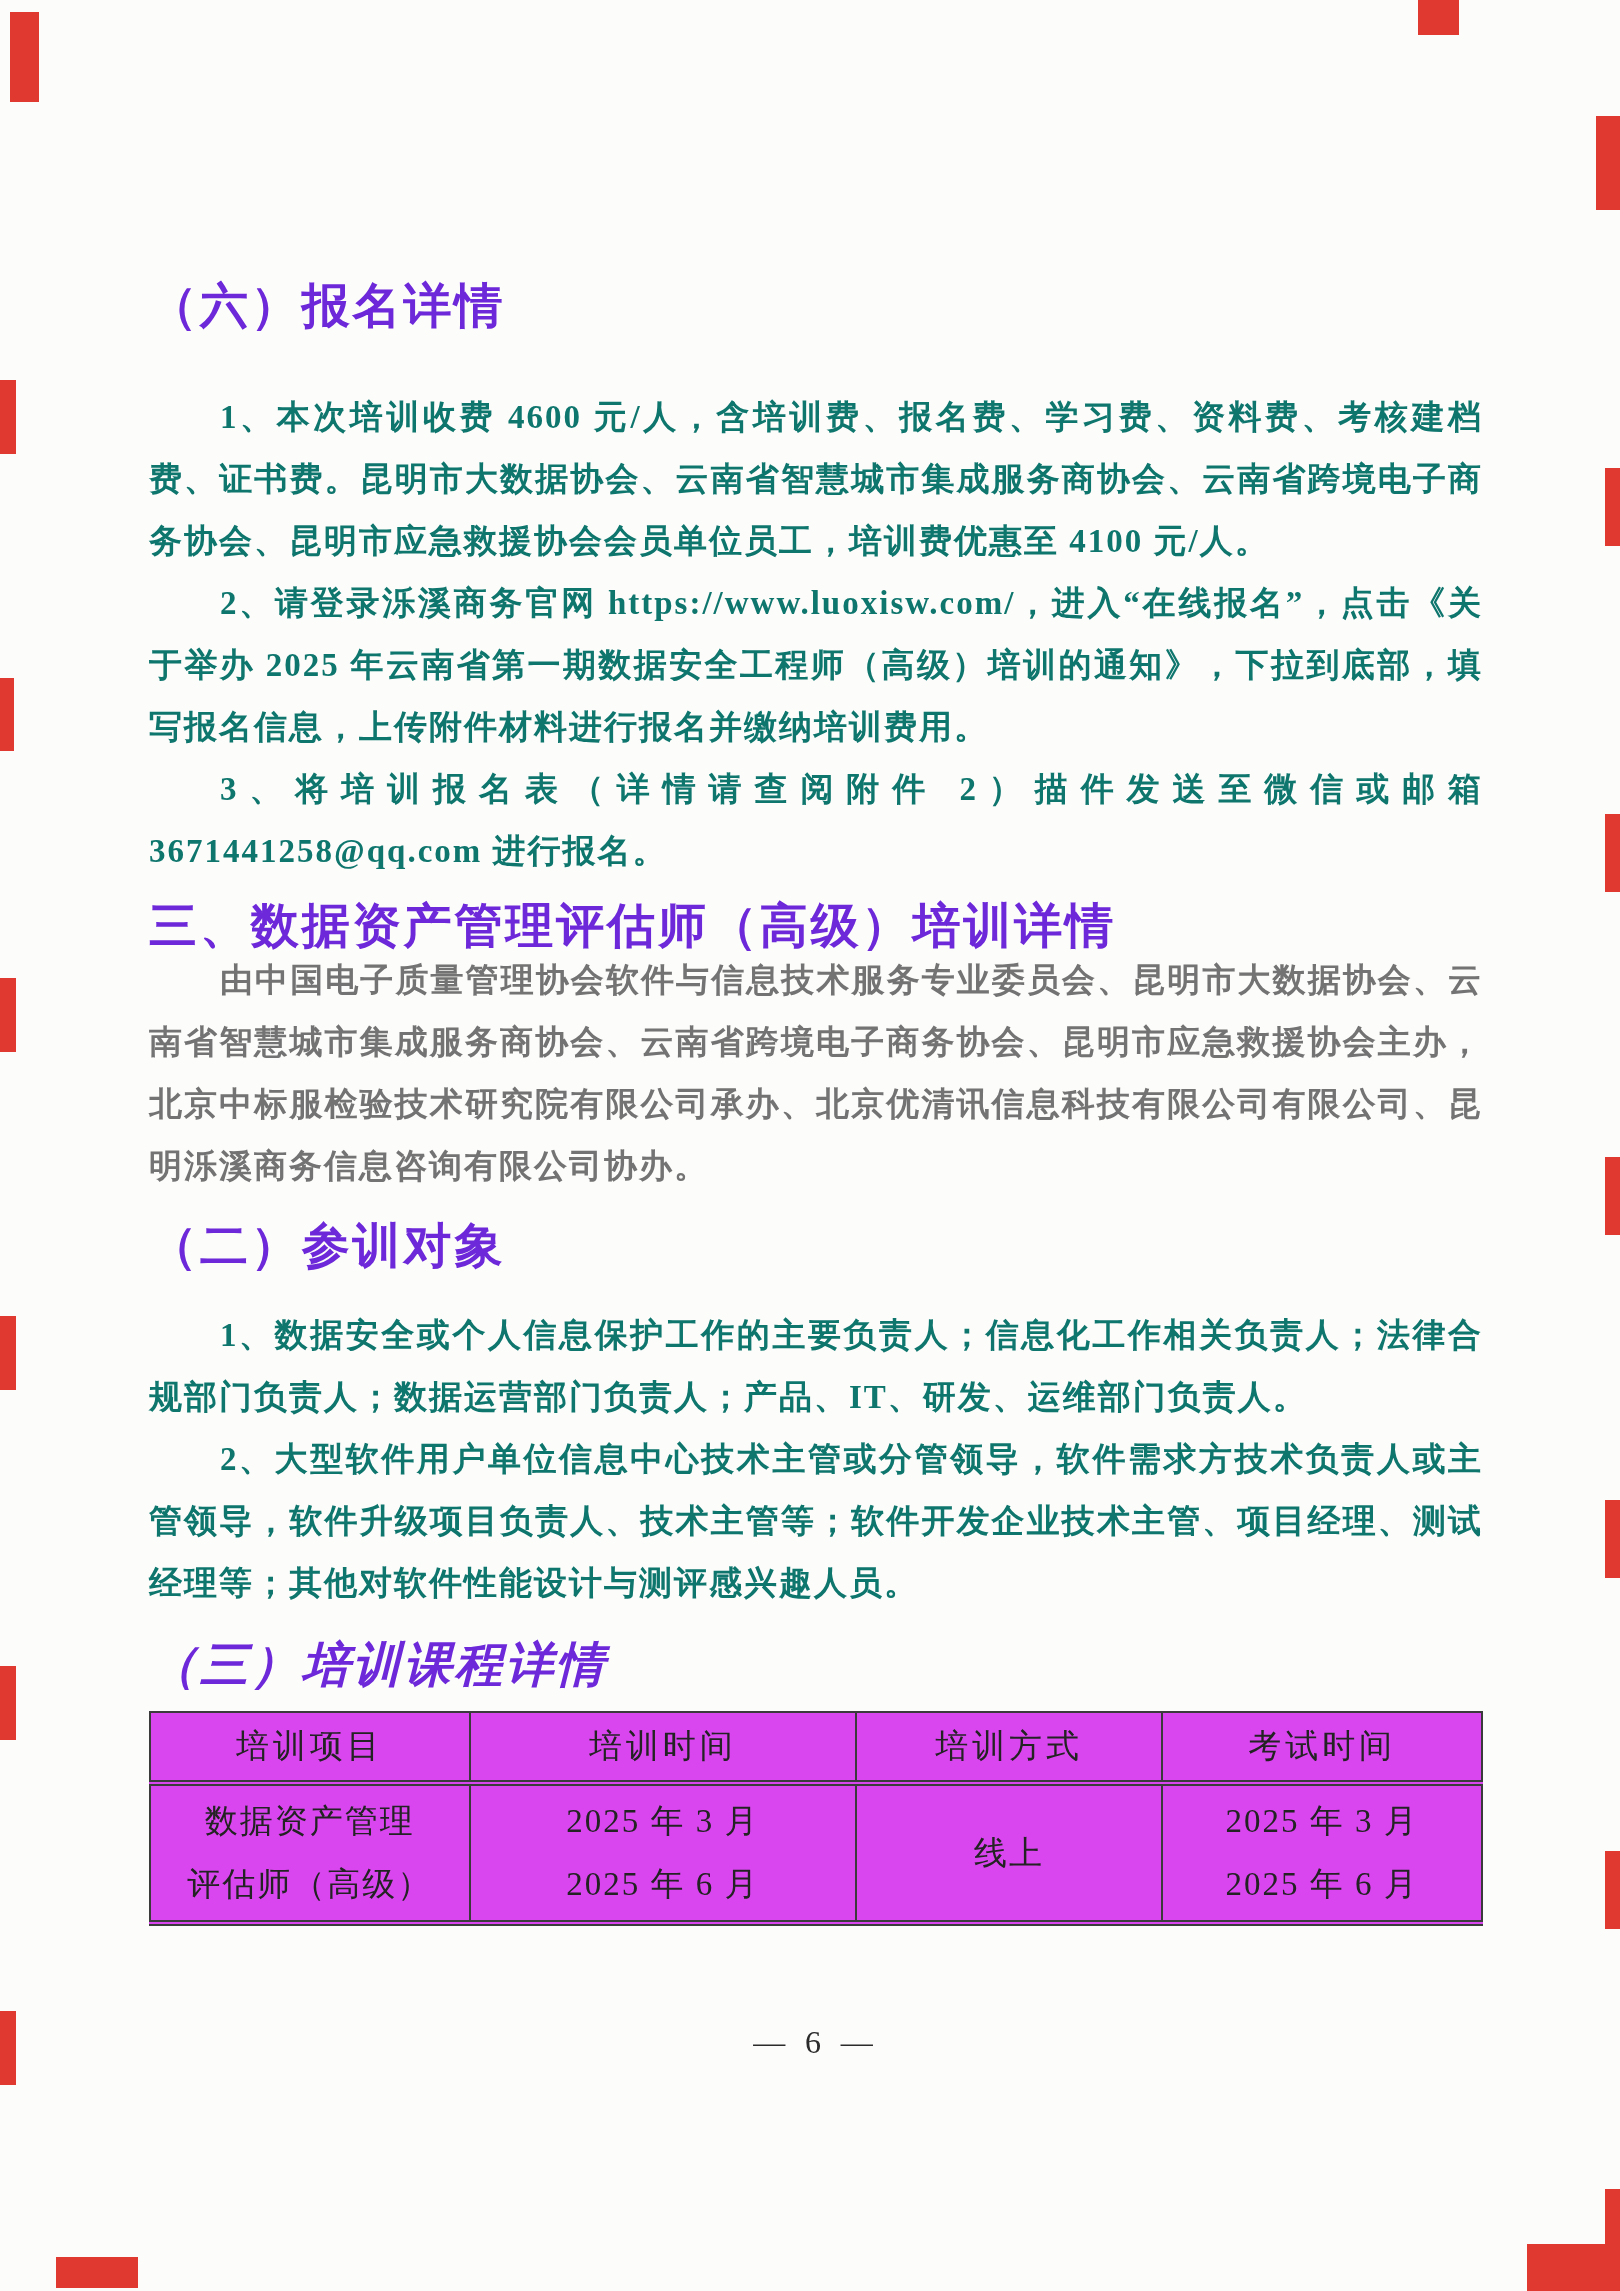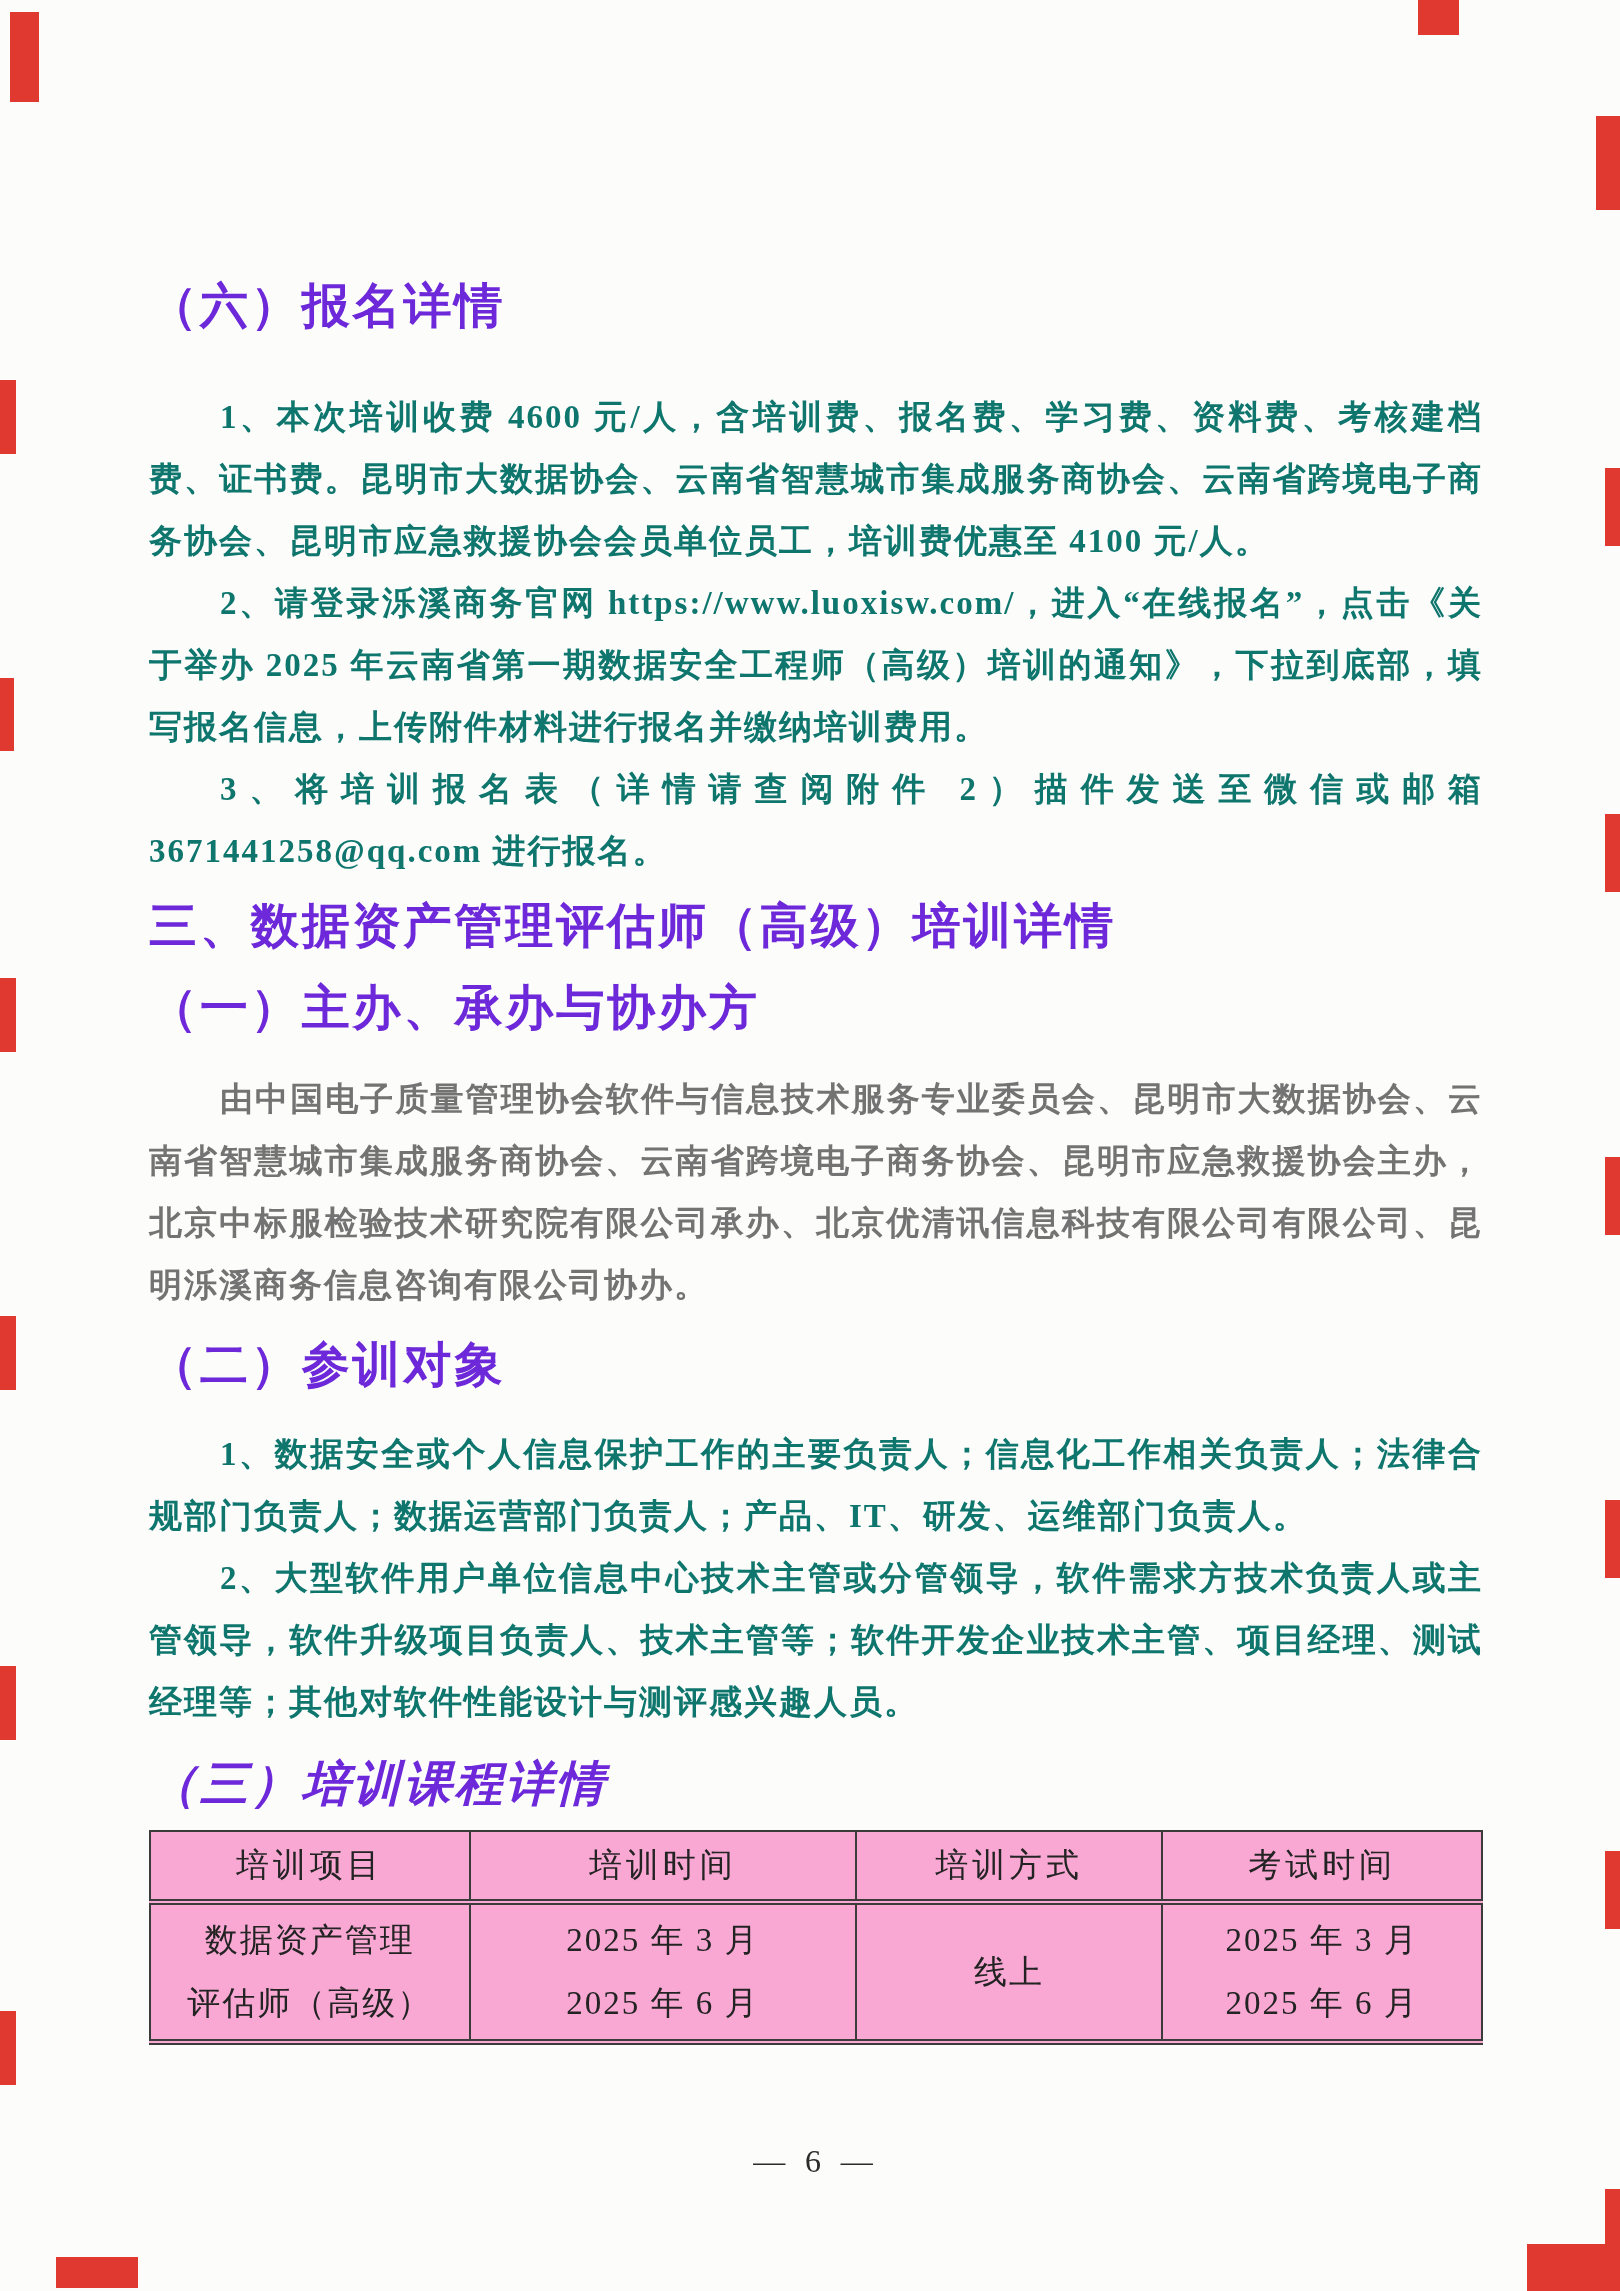--- a/index.html
+++ b/index.html
@@ -36,21 +36,21 @@
     text-indent: 71px;
     text-align: justify;
     color: #0f766e;
     font-weight: bold;
   }
   p.body.bold { font-weight: 700; color: #737373; }
   table.course {
     width: 100%;
     border-collapse: collapse;
     table-layout: fixed;
-    background: #f9a8d4;
+    background: #d946ef;
   }
   table.course, table.course th, table.course td {
     border: 2px solid #3b3b3b;
   }
   table.course { border-bottom: 6.9px double #3b3b3b; }
   table.course th {
     border-bottom: 6.9px double #3b3b3b;
     font-size: 33px;
     font-weight: 400;
     letter-spacing: 3.9px;
@@ -88,21 +88,20 @@
 <div class="content">
 
   <h2 class="h-six">（六）报名详情</h2>
 
   <p class="body">1、本次培训收费 4600 元/人，含培训费、报名费、学习费、资料费、考核建档费、证书费。昆明市大数据协会、云南省智慧城市集成服务商协会、云南省跨境电子商务协会、昆明市应急救援协会会员单位员工，培训费优惠至 4100 元/人。</p>
   <p class="body">2、请登录泺溪商务官网 https://www.luoxisw.com/，进入“在线报名”，点击《关于举办 2025 年云南省第一期数据安全工程师（高级）培训的通知》，下拉到底部，填写报名信息，上传附件材料进行报名并缴纳培训费用。</p>
   <p class="body">3、将培训报名表（详情请查阅附件 2）描件发送至微信或邮箱 3671441258@qq.com 进行报名。</p>
 
   <h2 class="h-chapter">三、数据资产管理评估师（高级）培训详情</h2>
 
-  <h2 class="h-one">（一）主办、承办与协办方</h2>
   <p class="body bold">由中国电子质量管理协会软件与信息技术服务专业委员会、昆明市大数据协会、云南省智慧城市集成服务商协会、云南省跨境电子商务协会、昆明市应急救援协会主办，北京中标服检验技术研究院有限公司承办、北京优清讯信息科技有限公司有限公司、昆明泺溪商务信息咨询有限公司协办。</p>
 
   <h2 class="h-two">（二）参训对象</h2>
   <p class="body">1、数据安全或个人信息保护工作的主要负责人；信息化工作相关负责人；法律合规部门负责人；数据运营部门负责人；产品、IT、研发、运维部门负责人。</p>
   <p class="body">2、大型软件用户单位信息中心技术主管或分管领导，软件需求方技术负责人或主管领导，软件升级项目负责人、技术主管等；软件开发企业技术主管、项目经理、测试经理等；其他对软件性能设计与测评感兴趣人员。</p>
 
   <h2 class="h-course">（三）培训课程详情</h2>
 
   <table class="course">
     <colgroup>

